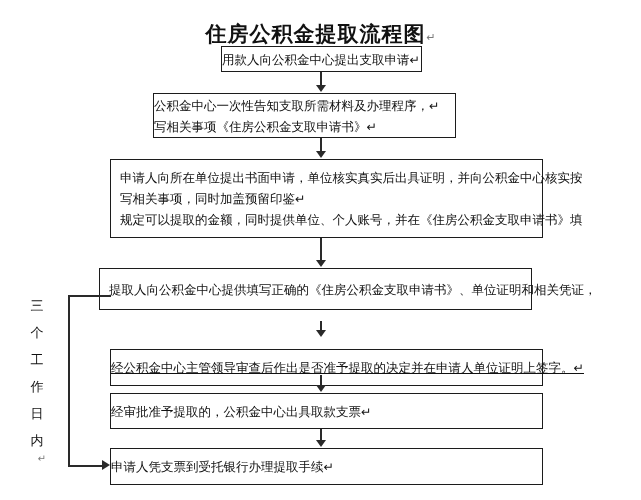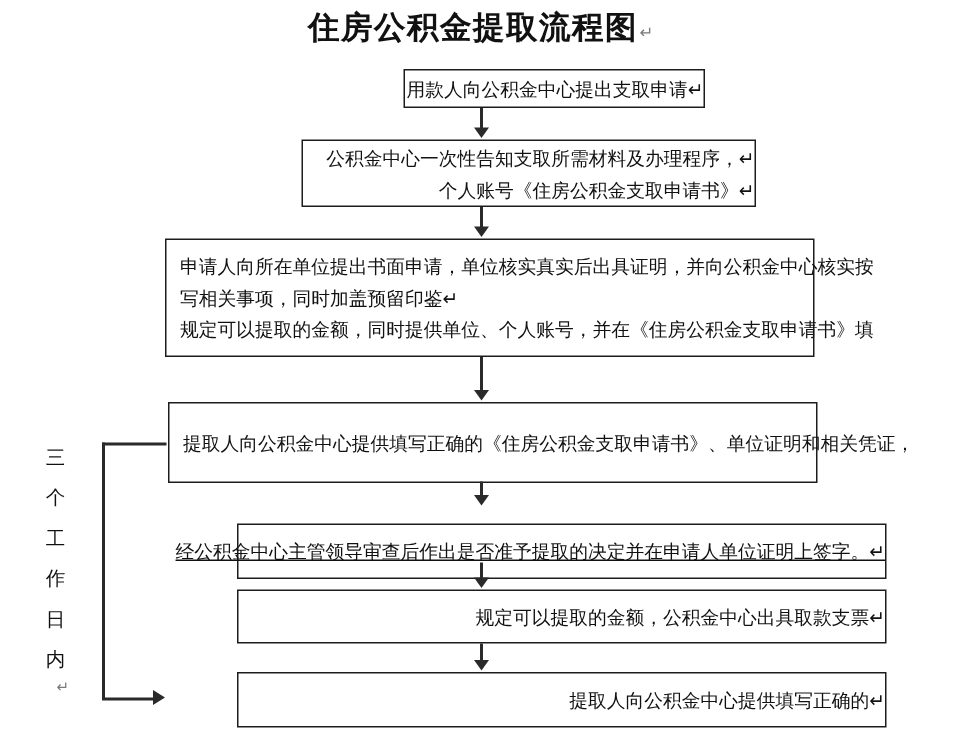--- a/index.html
+++ b/index.html
@@ -12,21 +12,21 @@
     height: 500px;
     position: relative;
     overflow: hidden;
     font-family: "DejaVu Sans", "Liberation Sans", sans-serif;
     color: #1a1a1a;
   }
 
   
   .title {
     position: absolute;
-    top: 4px;
+    top: 20px;
     left: 0;
     width: 641px;
     text-align: center;
     font-size: 21px;
     font-weight: bold;
     letter-spacing: 1px;
     color: #111;
     white-space: nowrap;
   }
   .pilcrow {
@@ -48,36 +48,35 @@
     flex-direction: column;
     justify-content: center;
     font-size: 12.5px;
     line-height: 21px;
     color: #111;
   }
   .node .line {
     white-space: nowrap;
   }
   .node.center {
-    align-items: flex-end;
+    align-items: flex-start;
     text-align: center;
-    margin-left: 48px;
   }
   .node.left {
     align-items: flex-start;
     text-align: left;
     padding-left: 9px;
     padding-right: 18px;
   }
 
   
   #node-1 { left: 221px; top: 46px;  width: 201px; height: 26px; }
   #node-2 { left: 153px; top: 93px;  width: 303px; height: 45px; }
   #node-3 { left: 110px; top: 159px; width: 433px; height: 79px; }
-  #node-4 { left: 112px; top: 268px; width: 433px; height: 54px; }
+  #node-4 { left: 99px; top: 268px; width: 433px; height: 42px; }
   #node-5 { left: 110px; top: 349px; width: 433px; height: 37px; text-decoration: underline; }
   #node-6 { left: 110px; top: 393px; width: 433px; height: 36px; }
   #node-7 { left: 110px; top: 448px; width: 433px; height: 37px; }
 
   
   .connector {
     position: absolute;
     width: 2px;
     background: #2a2a2a;
   }
@@ -166,43 +165,43 @@
 <body>
 
 <div class="title"><span>住房公积金提取流程图</span><span class="pilcrow">↵</span></div>
 
 <div class="node center" id="node-1">
   <span class="line">用款人向公积金中心提出支取申请↵</span>
 </div>
 
 <div class="node center" id="node-2">
   <span class="line">公积金中心一次性告知支取所需材料及办理程序，↵</span>
-  <span class="line">个人账号《住房公积金支取申请书》↵</span>
+  <span class="line">写相关事项《住房公积金支取申请书》↵</span>
 </div>
 
 <div class="node left" id="node-3">
   <span class="line">申请人向所在单位提出书面申请，单位核实真实后出具证明，并向公积金中心核实按</span>
   <span class="line">写相关事项，同时加盖预留印鉴↵</span>
   <span class="line">规定可以提取的金额，同时提供单位、个人账号，并在《住房公积金支取申请书》填</span>
 </div>
 
 <div class="node left" id="node-4">
   <span class="line">提取人向公积金中心提供填写正确的《住房公积金支取申请书》、单位证明和相关凭证，</span>
 </div>
 
 <div class="node center" id="node-5">
   <span class="line">经公积金中心主管领导审查后作出是否准予提取的决定并在申请人单位证明上签字。↵</span>
 </div>
 
 <div class="node center" id="node-6">
-  <span class="line">规定可以提取的金额，公积金中心出具取款支票↵</span>
+  <span class="line">经审批准予提取的，公积金中心出具取款支票↵</span>
 </div>
 
 <div class="node center" id="node-7">
-  <span class="line">提取人向公积金中心提供填写正确的↵</span>
+  <span class="line">申请人凭支票到受托银行办理提取手续↵</span>
 </div>
 
 <div class="connector" id="conn-1"></div>
 <div class="arrowhead" id="head-1"></div>
 
 <div class="connector" id="conn-2"></div>
 <div class="arrowhead" id="head-2"></div>
 
 <div class="connector" id="conn-3"></div>
 <div class="arrowhead" id="head-3"></div>

